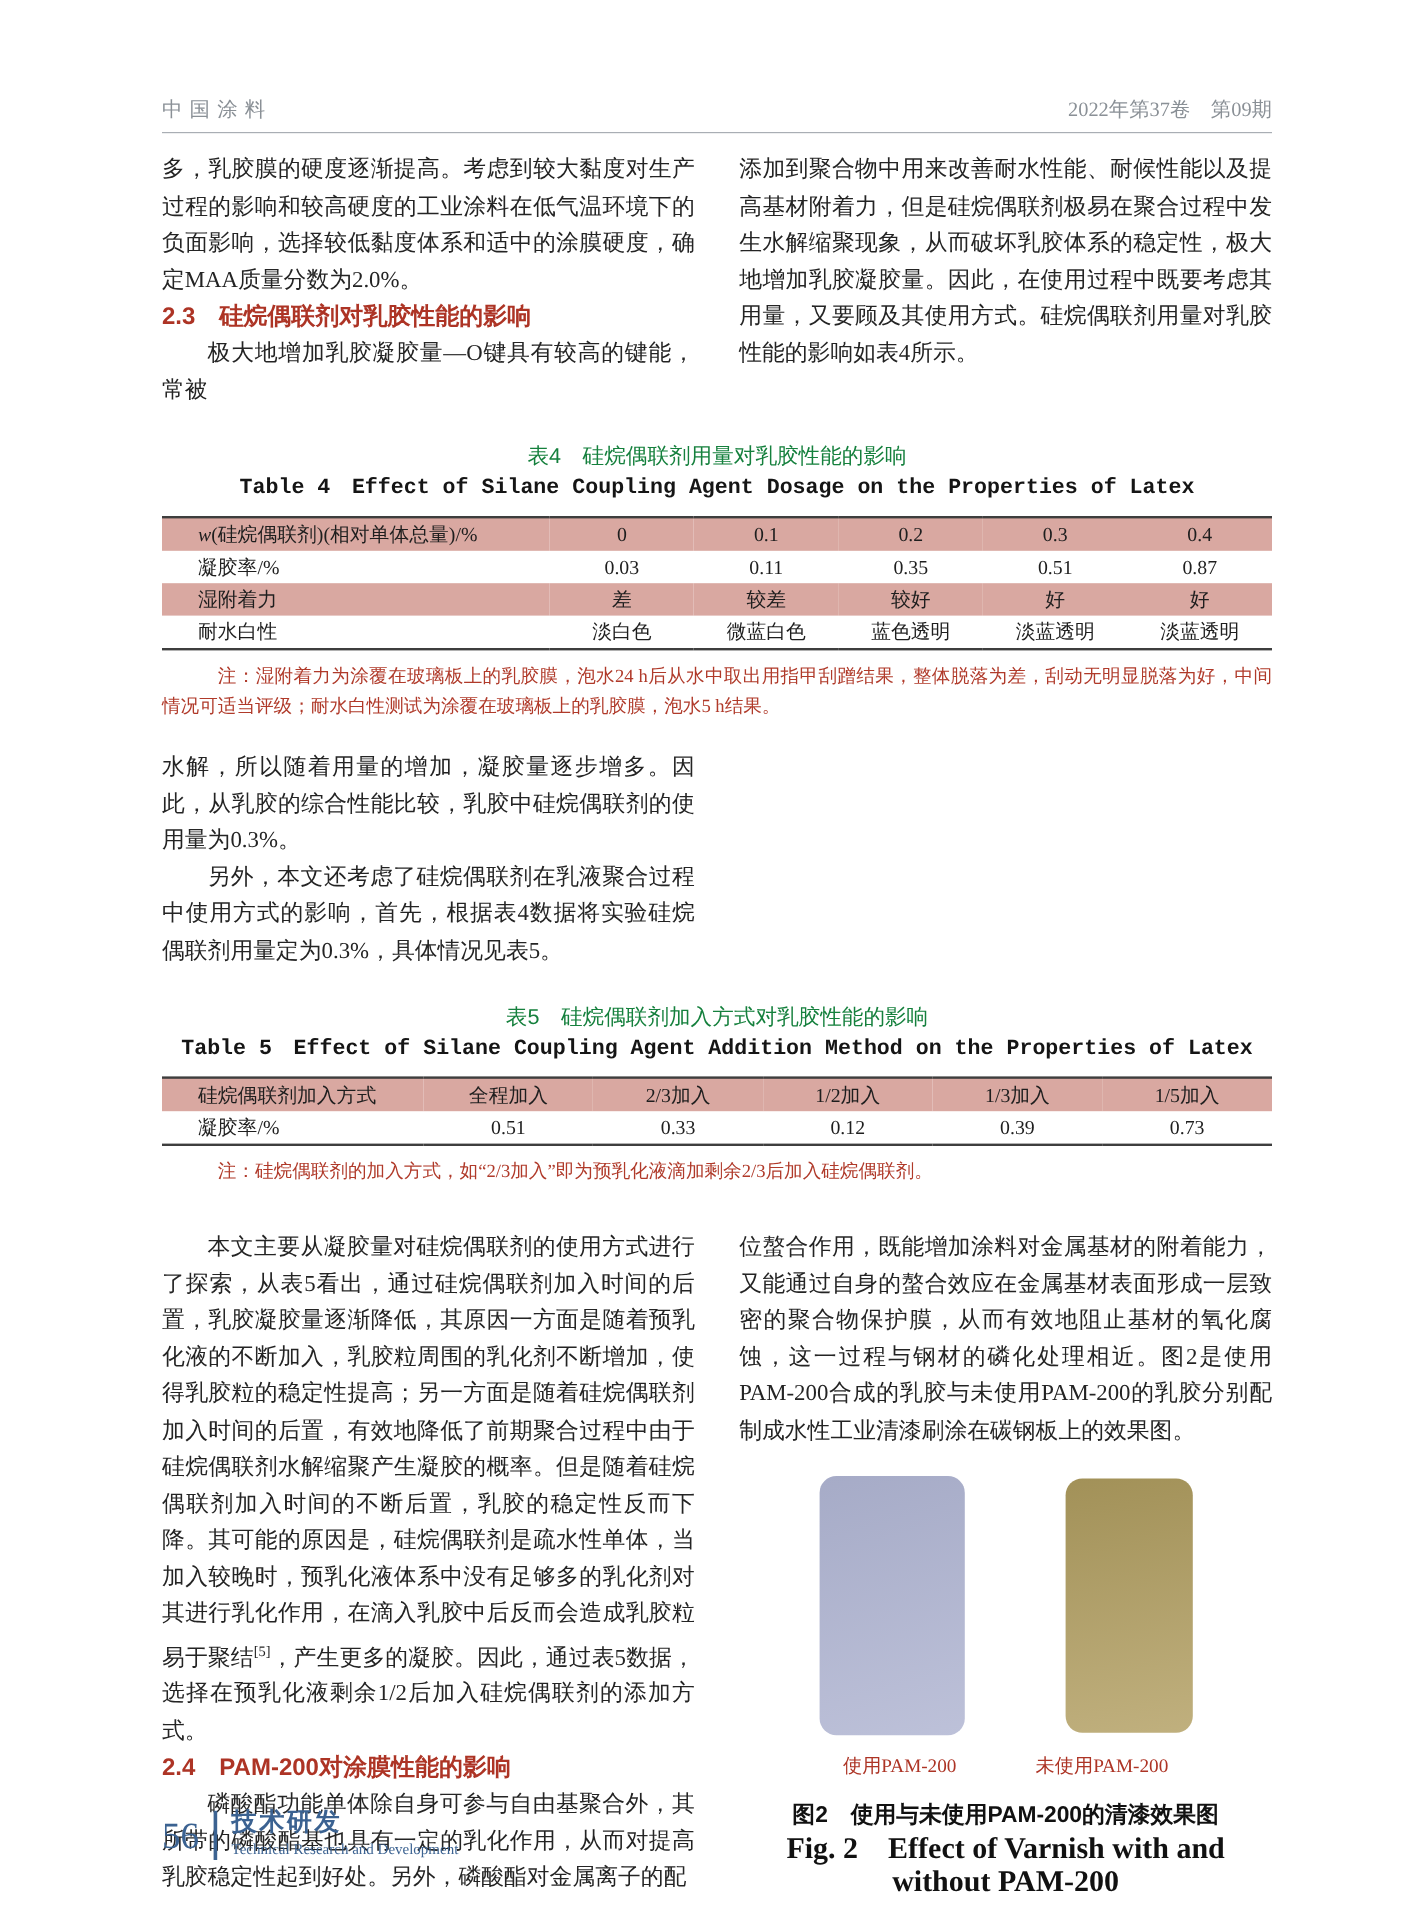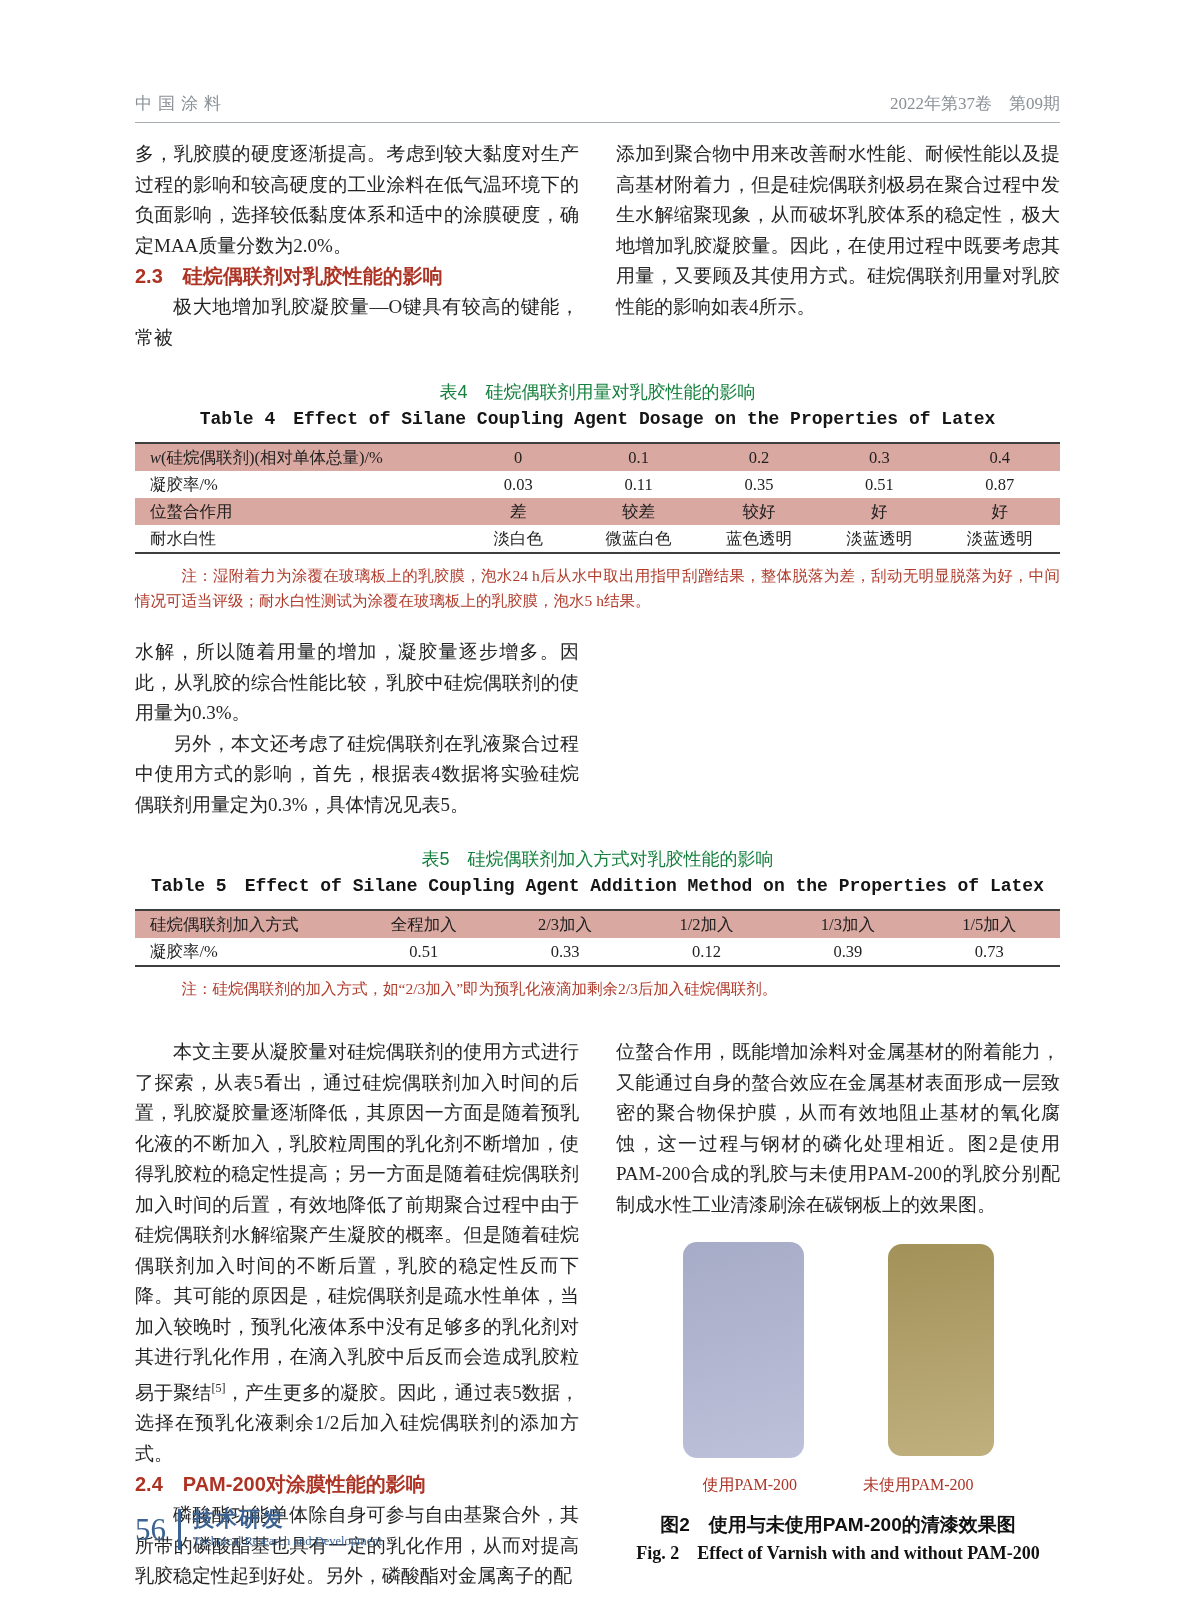--- a/index.html
+++ b/index.html
@@ -8,21 +8,21 @@
     font-family:"Liberation Serif","DejaVu Serif",serif; color:#242424;
     overflow:hidden;
   }
   
   .header {
     display:flex; justify-content:space-between; align-items:flex-end;
     margin:0 127px 0 135px; padding-top:80px; padding-bottom:7px;
     border-bottom:1.5px solid #a9aeb4;
     color:#8a9096; font-size:17px;
   }
-  .header .journal { letter-spacing:6px;margin-top:12px; }
+  .header .journal { letter-spacing:6px; }
   
   .content { width:925px; margin-left:135px; }
   .cols { display:flex; gap:37px; }
   .col { width:444px; font-size:19px; line-height:30.5px; text-align:justify; }
   p { margin:0; }
   p.indent { text-indent:2em; }
   .sec-heading {
     font-family:"Liberation Sans","DejaVu Sans",sans-serif;
     font-weight:bold; color:var(--accent_red); font-size:20px; line-height:31px;
   }
@@ -34,41 +34,41 @@
   .tbl-caption-en {
     text-align:center; font-family:Liberation Mono, monospace;
     font-weight:bold; font-size:18px; color:#151515; line-height:27px;
   }
   table.data {
     width:100%; border-collapse:collapse; table-layout:fixed;
     border-top:2.5px solid #3e3e3e; border-bottom:2.5px solid #3e3e3e;
     margin-top:9px; font-size:16.5px;
   }
   table.data td { height:27px; padding:0; text-align:center; color:#1e1e1e; }
-  table.data td.lbl { text-align:left; padding-left:15px; }
+  table.data td.lbl { text-align:left; padding-left:30px; }
   tr.pink { background:var(--table_pink); }
   .note {
     color:var(--note_red); font-size:15.5px; line-height:25px;
     text-indent:3em; text-align:justify; margin-top:9px;
   }
   .sect { margin-top:24px; }
   
   .figure-row { display:flex; justify-content:center; align-items:flex-start; gap:84px; margin-top:22px; }
   .panel { border-radius:14px; }
   .panel-with { width:121px; height:216px; }
   .panel-without { width:106px; height:212px; margin-top:2px; }
   .figure-labels { display:flex; justify-content:center; gap:66px; margin-top:12px; }
   .fig-label { color:var(--accent_red); font-size:16px; }
   .fig-caption-zh {
     text-align:center; font-family:"Liberation Sans","DejaVu Sans",sans-serif;
     font-weight:bold; font-size:19px; color:#111; margin-top:10px; line-height:28px;
   }
   .fig-caption-en {
     text-align:center; font-family:"Liberation Serif","DejaVu Serif",serif;
-    font-weight:bold; font-size:18px; color:#111; line-height:28px;
+    font-weight:bold; font-size:25px; color:#111; line-height:28px;
   }
   
   .footer { position:absolute; left:135px; bottom:50px; display:flex; gap:12px; color:var(--footer_blue); }
   .footer .num { font-size:31px; line-height:1; align-self:flex-end; padding-bottom:5px; }
   .footer .bar { width:3px; background:var(--footer_blue); }
   .footer .titles { display:flex; flex-direction:column; justify-content:flex-end; }
   .footer .zh { font-family:Liberation Mono, monospace; font-weight:bold; font-size:21px; letter-spacing:2px; line-height:24px; }
   .footer .en { font-size:12.5px; line-height:17px; }
   sup { font-size:12px; }
 </style>
@@ -118,21 +118,21 @@
         </tr>
         <tr>
           <td class="lbl">凝胶率/%</td>
           <td>0.03</td>
           <td>0.11</td>
           <td>0.35</td>
           <td>0.51</td>
           <td>0.87</td>
         </tr>
         <tr class="pink">
-          <td class="lbl">位螯合作用</td>
+          <td class="lbl">湿附着力</td>
           <td>差</td>
           <td>较差</td>
           <td>较好</td>
           <td>好</td>
           <td>好</td>
         </tr>
         <tr>
           <td class="lbl">耐水白性</td>
           <td>淡白色</td>
           <td>微蓝白色</td>

